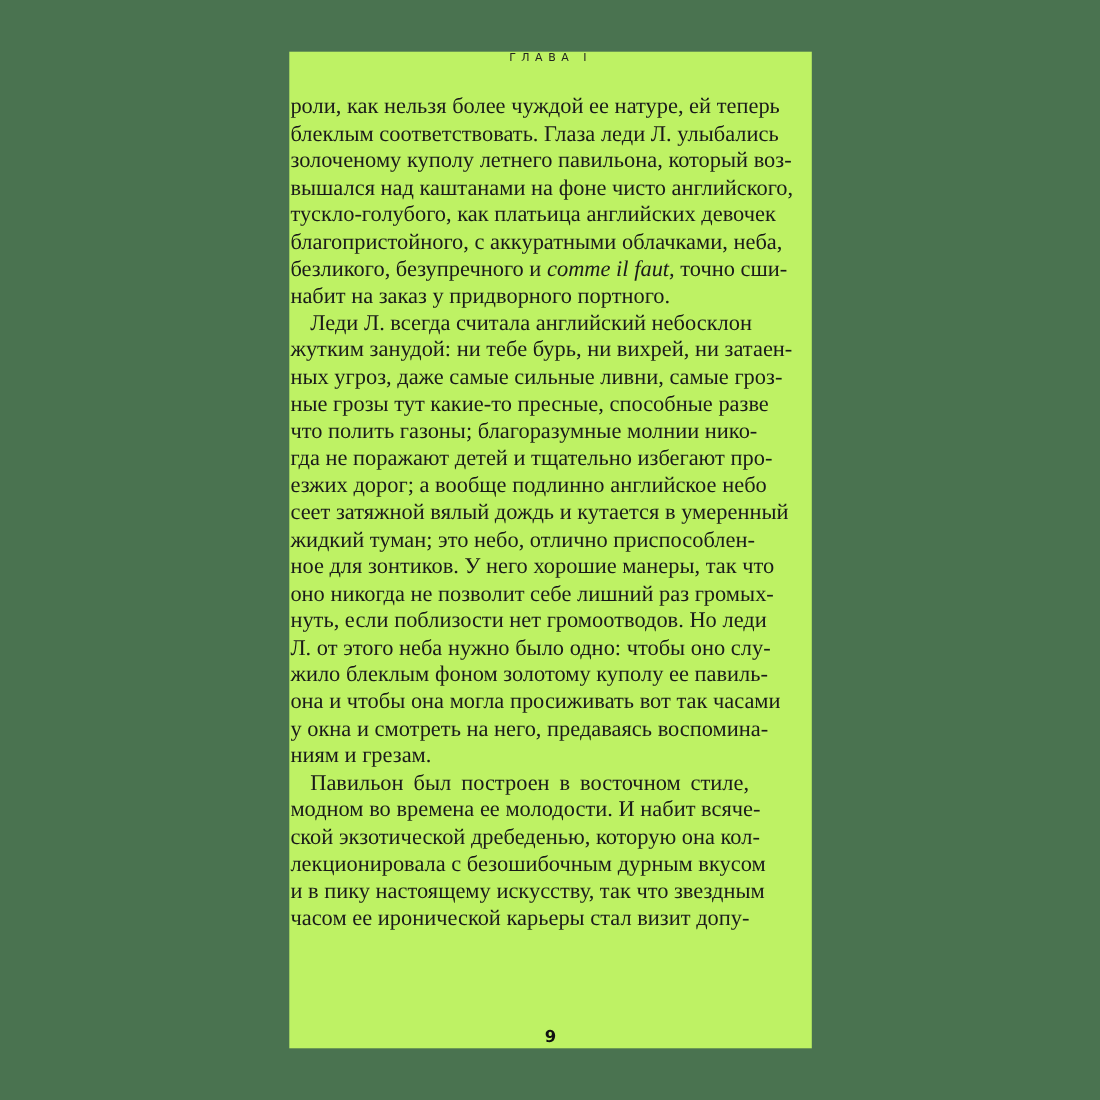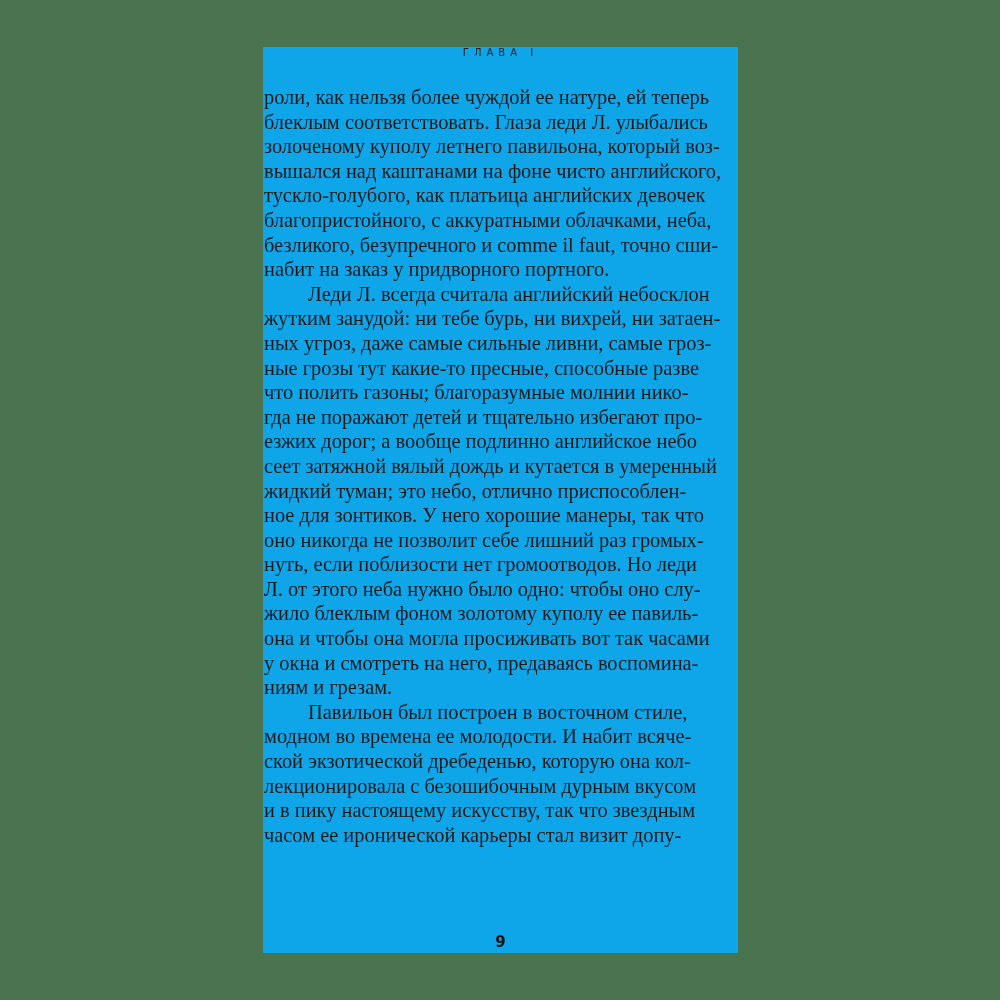--- a/index.html
+++ b/index.html
@@ -6,21 +6,21 @@
     body {
       width: 1000px; height: 1000px;
       background: #4a7350;
       position: relative;
       overflow: hidden;
     }
     .page {
       position: absolute;
       left: 263px; top: 47px;
       width: 475px; height: 906px;
-      background: #0ea5e9;
+      background: #bef264;
     }
     .running-head {
       position: absolute;
       top: 0; left: 0; right: 0;
       text-align: center;
       font-family: "DejaVu Sans", sans-serif;
       font-size: 10px;
       letter-spacing: 5px;
       color: #222;
       line-height: 12px;
@@ -35,22 +35,22 @@
       color: #1a1a1a;
     }
     .line {
       display: block;
       white-space: nowrap;
       text-align: justify;
       text-align-last: justify;
       height: 24.6px;
     }
     .line.last { text-align-last: left; }
-    .line.indent { padding-left: 44px; }
-    .ital { }
+    .line.indent { padding-left: 18px; }
+    .ital { font-style: italic; }
     .folio {
       position: absolute;
       left: 0; right: 0; bottom: 2px;
       text-align: center;
       font-family: "DejaVu Sans", sans-serif;
       font-weight: bold;
       font-size: 15px;
       color: #111;
     }
   </style>

